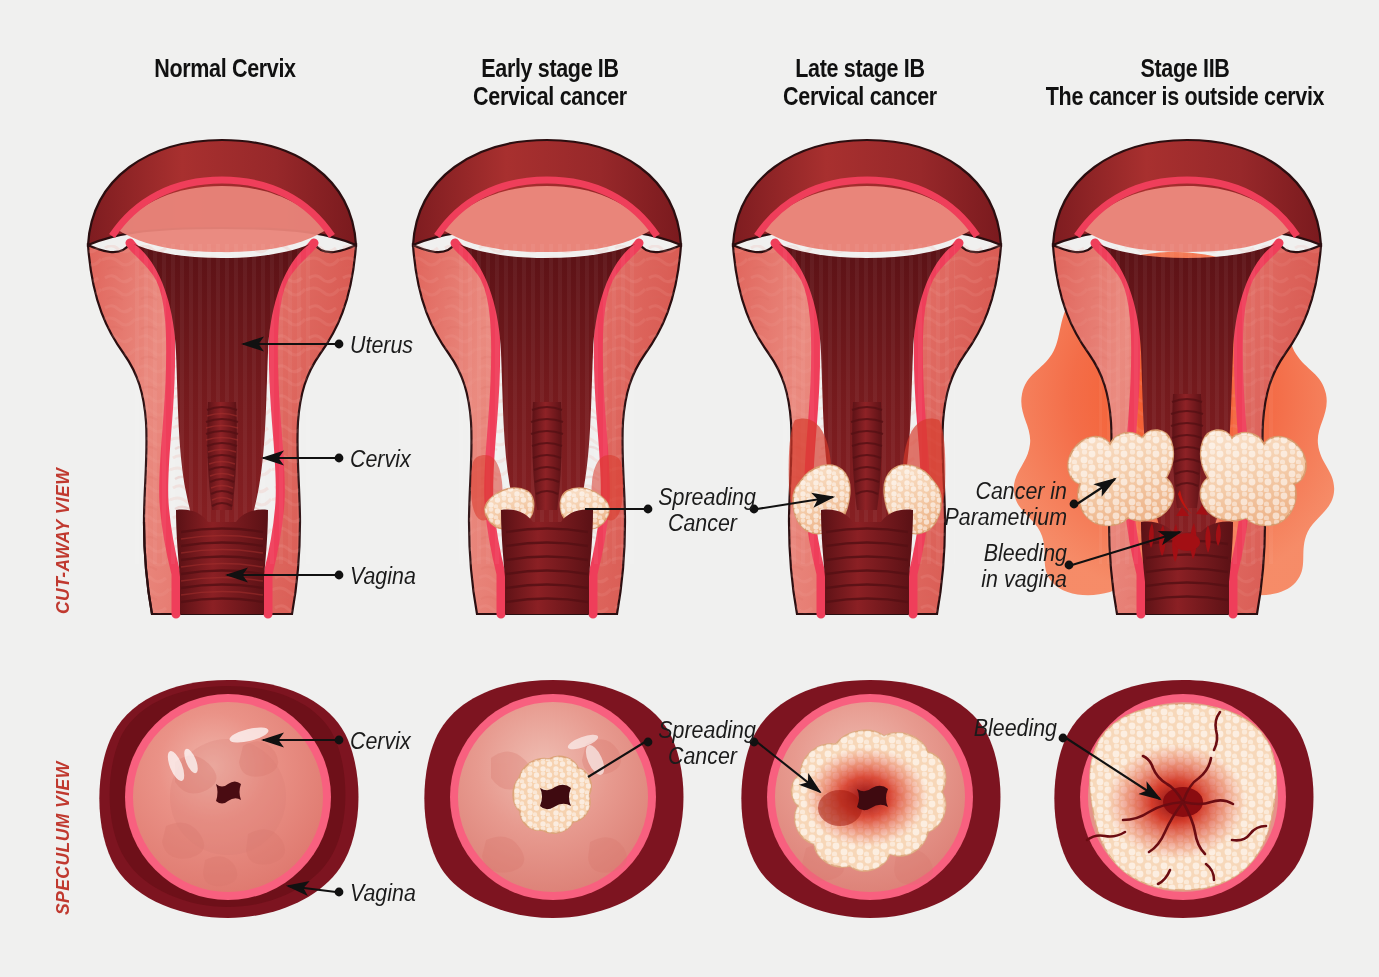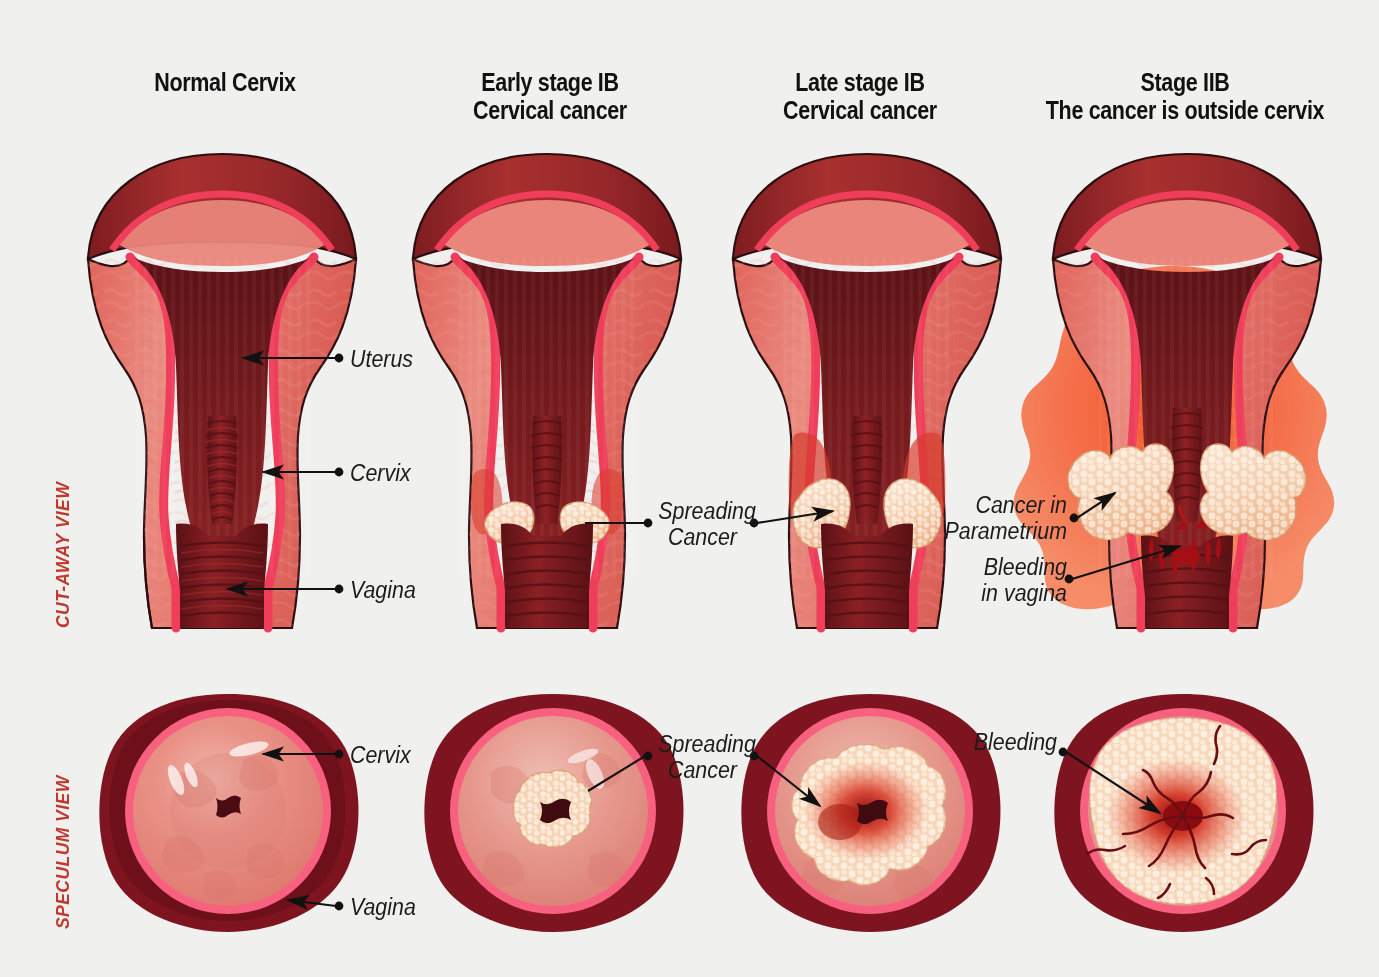--- a/index.html
+++ b/index.html
@@ -3,21 +3,21 @@
 <meta charset="utf-8">
 <style>
   html,body{margin:0;padding:0;}
   body{
     width:1379px;height:977px;
     background:#f0f0ef;
     font-family:"Liberation Sans", sans-serif;
     overflow:hidden;
     position:relative;
   }
-  .stage{position:absolute;left:0;top:16px;width:1379px;height:705px;}
+  .stage{position:absolute;left:0;top:2px;width:1379px;height:705px;}
 
   
   .col-title{
     position:absolute;
     text-align:center;
     font-weight:bold;
     font-size:25px;
     line-height:28px;
     letter-spacing:-0.4px;
     color:#111111;

